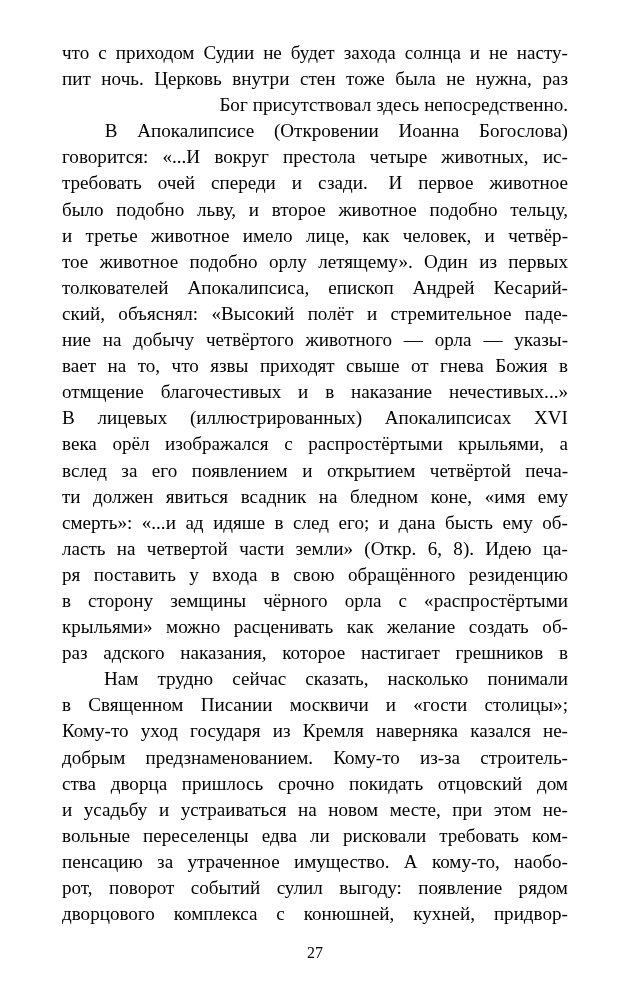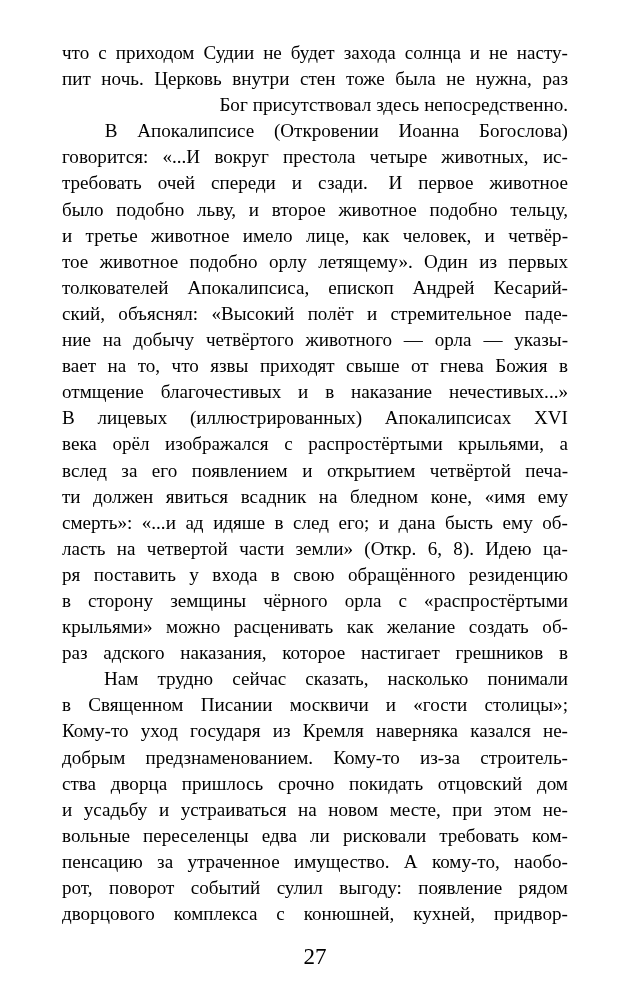--- a/index.html
+++ b/index.html
@@ -71,21 +71,21 @@
     vertical-align: super;
     line-height: 0;
   }
 
   #folio {
     position: absolute;
     left: 0;
     top: 944px;
     width: 630px;
     text-align: center;
-    font-size: 23px;
+    font-size: 16px;
     font-family: "Liberation Serif", "DejaVu Serif", serif;
     color: #000000;
   }
 </style>
 </head>
 <body>
 
 <div id="page">
 
   <div id="textblock">

